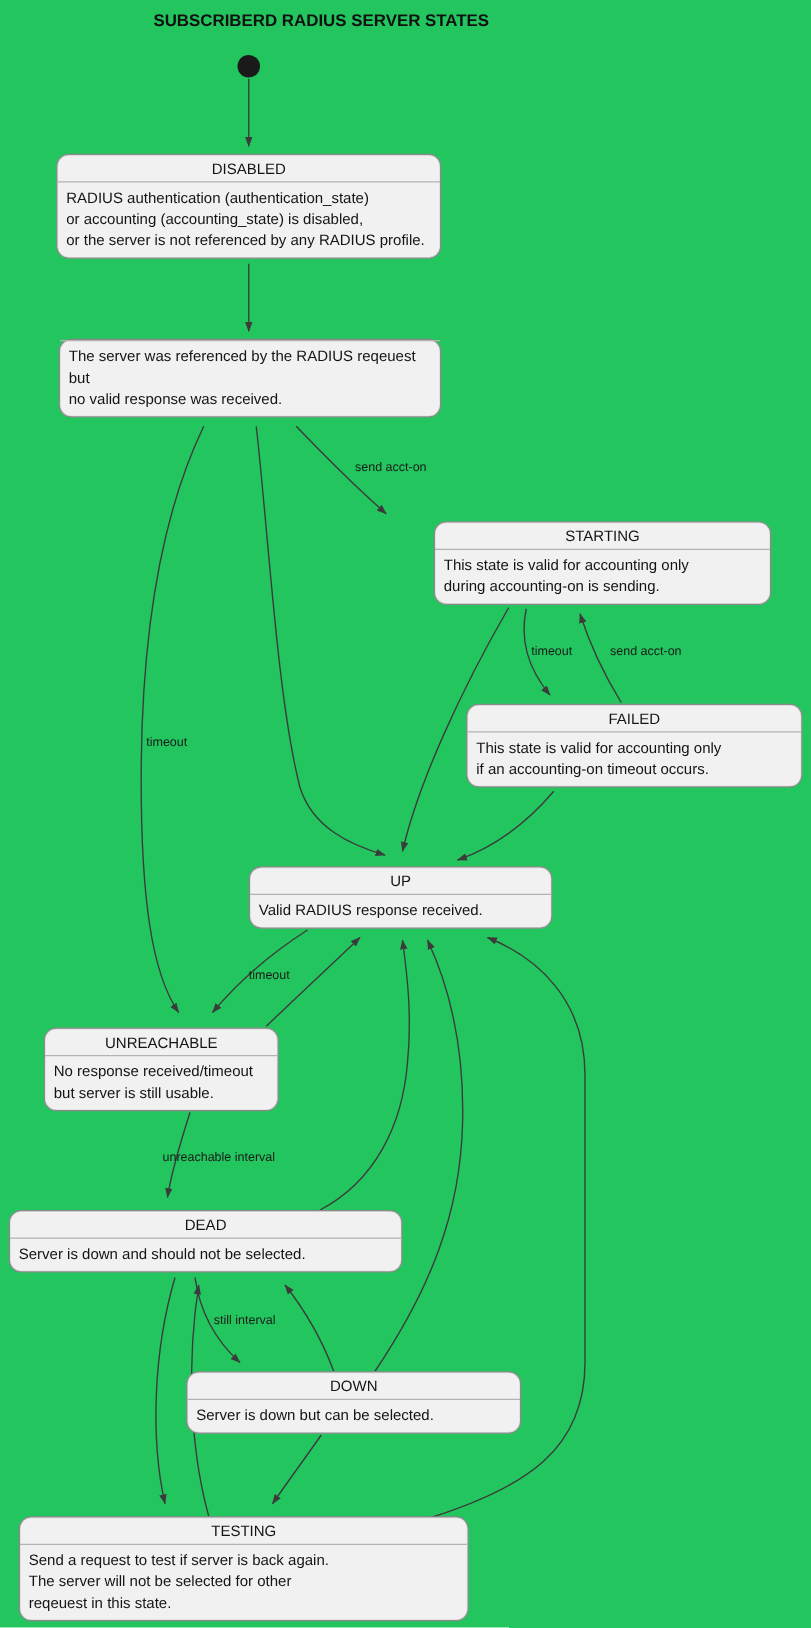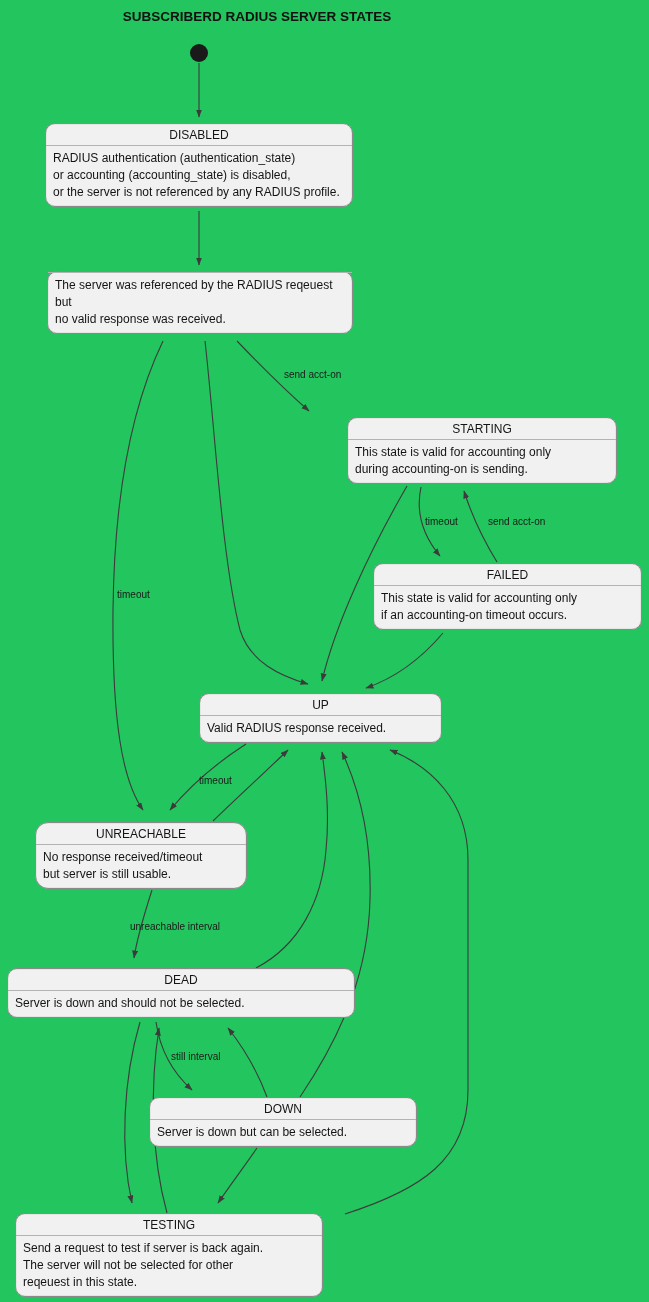--- a/index.html
+++ b/index.html
@@ -122,37 +122,37 @@
     <div class="state-title">FAILED</div>
     <div class="state-body">This state is valid for accounting only
 if an accounting-on timeout occurs.</div>
   </div>
 
   <div class="state" style="left:199px; top:693px; width:243px;">
     <div class="state-title">UP</div>
     <div class="state-body">Valid RADIUS response received.</div>
   </div>
 
-  <div class="state" style="left:35px; top:822px; width:212px;border-radius:13px;">
+  <div class="state" style="left:35px; top:822px; width:188px;">
     <div class="state-title">UNREACHABLE</div>
     <div class="state-body">No response received/timeout
 but server is still usable.</div>
   </div>
 
-  <div class="state" style="left:7px; top:968px; width:348px;">
+  <div class="state" style="left:7px; top:968px; width:315px;">
     <div class="state-title">DEAD</div>
     <div class="state-body">Server is down and should not be selected.</div>
   </div>
 
   <div class="state" style="left:149px; top:1097px; width:268px;">
     <div class="state-title">DOWN</div>
     <div class="state-body">Server is down but can be selected.</div>
   </div>
 
-  <div class="state" style="left:15px; top:1213px; width:308px;">
+  <div class="state" style="left:15px; top:1213px; width:360px;">
     <div class="state-title">TESTING</div>
     <div class="state-body">Send a request to test if server is back again.
 The server will not be selected for other
 reqeuest in this state.</div>
   </div>
 
   <div class="edge-label" style="left:284px; top:369px;">send acct-on</div>
   <div class="edge-label" style="left:117px; top:589px;">timeout</div>
   <div class="edge-label" style="left:425px; top:516px;">timeout</div>
   <div class="edge-label" style="left:488px; top:516px;">send acct-on</div>

